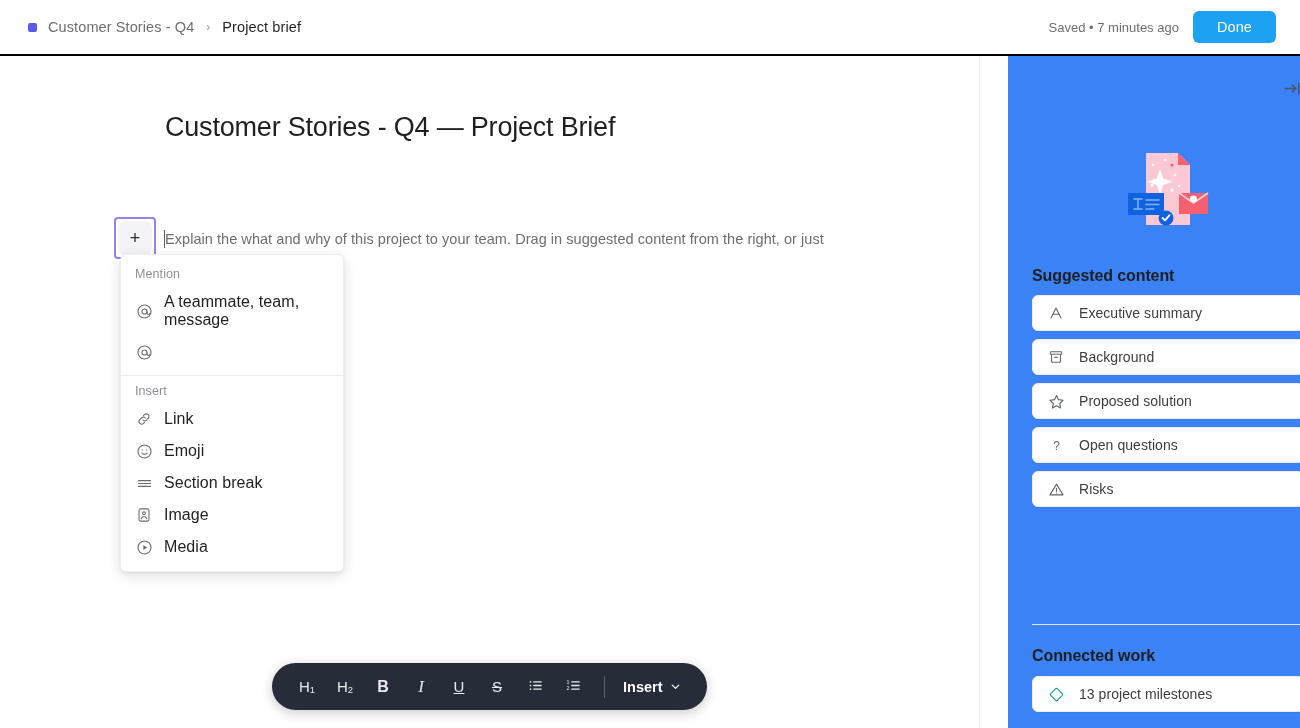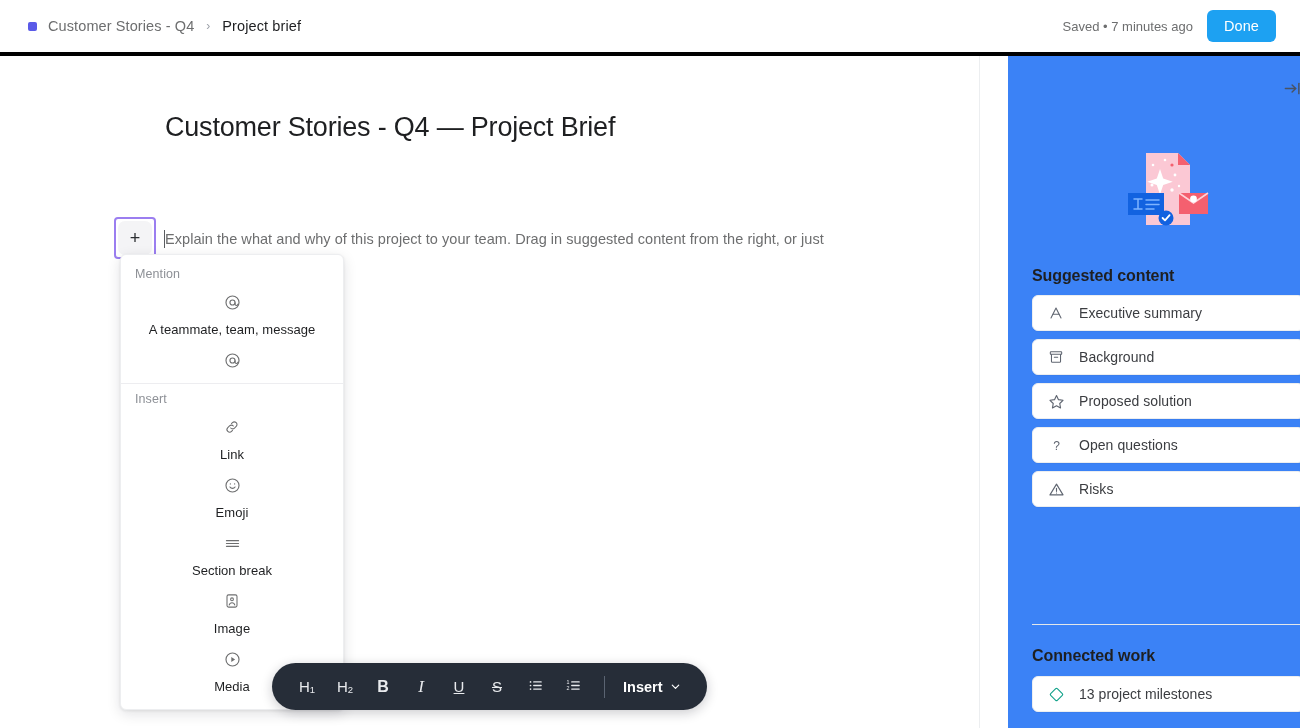--- a/index.html
+++ b/index.html
@@ -9,21 +9,21 @@
     background: #ffffff;
     color: #1e1f21;
     overflow: hidden;
   }
 
   
   .topbar {
     position: absolute; top: 0; left: 0;
     width: 1300px; height: 56px;
     background: #ffffff;
-    border-bottom: 4px solid #000000;
+    border-bottom: 2px solid #000000;
     display: flex; align-items: center;
     padding: 0 24px 0 28px;
   }
   .breadcrumb { display: flex; align-items: center; gap: 9px; }
   .bc-dot {
     width: 9px; height: 9px; border-radius: 2px;
     background: #5a5ae8; display: inline-block;
     margin-right: 2px;
   }
   .bc-project {
@@ -37,21 +37,21 @@
     margin-left: auto; display: flex; align-items: center; gap: 14px;
   }
   .saved-text { font-size: 13px; color: #6d6e6f; }
   .done-btn {
     background: #1da1f2;
     color: #fff;
     border: none;
     border-radius: 6px;
     font-size: 14.5px;
     font-family: inherit;
-    padding: 8px 17px;
+    padding: 8px 24px;
     cursor: pointer;
     letter-spacing: .1px;
   }
 
   
   .editor {
     position: absolute; top: 56px; left: 0;
     width: 980px; height: 672px;
     background: #ffffff;
     border-right: 1px solid #eceef0;
@@ -101,24 +101,23 @@
     padding: 6px 0 8px 0;
   }
   .menu-section-label {
     font-size: 12.5px; color: #8d9096;
     padding: 6px 14px 5px 14px;
     letter-spacing: .1px;
   }
   .menu-item {
     display: flex; align-items: center; gap: 11px;
     padding: 7px 14px;
-    font-size: 13px; color: #1e1f21;
+    font-size: 16px; color: #1e1f21;
     cursor: pointer;
     letter-spacing: .05px;
-    flex-direction: column;
   }
   .menu-divider {
     height: 1px; background: #ededf0;
     margin: 7px 0 2px 0;
   }
   .mi-icon {
     width: 18px; height: 18px; flex: 0 0 18px;
     display: flex; align-items: center; justify-content: center;
     color: #6d6e6f;
   }

